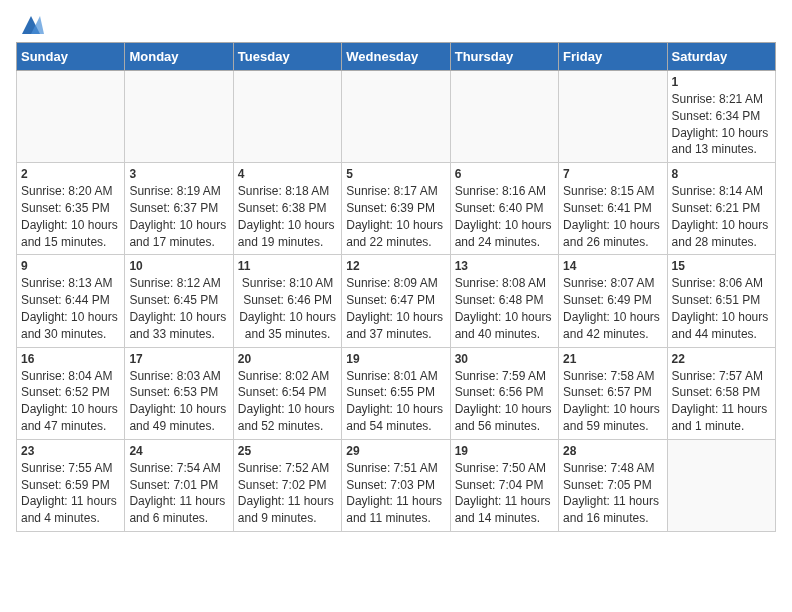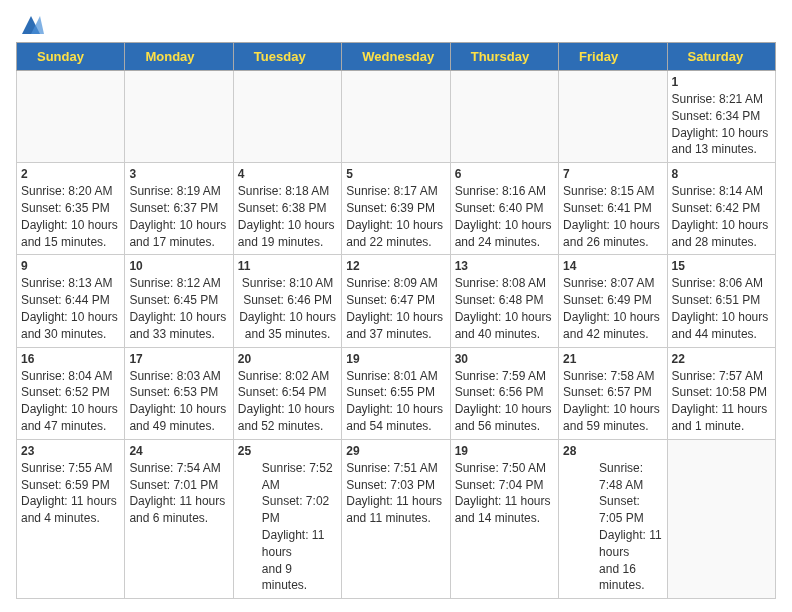--- a/index.html
+++ b/index.html
@@ -33,24 +33,24 @@
       font-size: 16px;
       color: #555;
     }
     table {
       width: 100%;
       border-collapse: collapse;
       table-layout: fixed;
     }
     th {
       background-color: #2d6db5;
-      color: #fde047;
+      color: #ffffff;
       font-size: 13px;
       font-weight: bold;
-      padding: 6px 20px;
+      padding: 6px 4px;
       text-align: left;
       border: 1px solid #aaa;
     }
     td {
       border: 1px solid #ccc;
       vertical-align: top;
       padding: 4px;
       height: 90px;
       font-size: 10px;
       color: #333;
@@ -159,21 +159,21 @@
         <td>
           <span class="day-num">7</span>
           <div class="day-info" style="white-space: pre-line;">Sunrise: 8:15 AM
 Sunset: 6:41 PM
 Daylight: 10 hours
 and 26 minutes.</div>
         </td>
         <td>
           <span class="day-num">8</span>
           <div class="day-info" style="white-space: pre-line;">Sunrise: 8:14 AM
-Sunset: 6:42 PM
+Sunset: 6:21 PM
 Daylight: 10 hours
 and 28 minutes.</div>
         </td>
       </tr>
       <tr>
         <td>
           <span class="day-num">9</span>
           <div class="day-info" style="white-space: pre-line;">Sunrise: 8:13 AM
 Sunset: 6:44 PM
 Daylight: 10 hours
@@ -261,21 +261,21 @@
         <td>
           <span class="day-num">21</span>
           <div class="day-info" style="white-space: pre-line;">Sunrise: 7:58 AM
 Sunset: 6:57 PM
 Daylight: 10 hours
 and 59 minutes.</div>
         </td>
         <td>
           <span class="day-num">22</span>
           <div class="day-info" style="white-space: pre-line;">Sunrise: 7:57 AM
-Sunset: 10:58 PM
+Sunset: 6:58 PM
 Daylight: 11 hours
 and 1 minute.</div>
         </td>
       </tr>
       <tr>
         <td>
           <span class="day-num">23</span>
           <div class="day-info" style="white-space: pre-line;">Sunrise: 7:55 AM
 Sunset: 6:59 PM
 Daylight: 11 hours
@@ -283,42 +283,42 @@
         </td>
         <td>
           <span class="day-num">24</span>
           <div class="day-info" style="white-space: pre-line;">Sunrise: 7:54 AM
 Sunset: 7:01 PM
 Daylight: 11 hours
 and 6 minutes.</div>
         </td>
         <td>
           <span class="day-num">25</span>
-          <div class="day-info" style="white-space: pre-line; margin-left: 24px;">Sunrise: 7:52 AM
+          <div class="day-info" style="white-space: pre-line;">Sunrise: 7:52 AM
 Sunset: 7:02 PM
 Daylight: 11 hours
 and 9 minutes.</div>
         </td>
         <td>
           <span class="day-num">29</span>
           <div class="day-info" style="white-space: pre-line;">Sunrise: 7:51 AM
 Sunset: 7:03 PM
 Daylight: 11 hours
 and 11 minutes.</div>
         </td>
         <td>
           <span class="day-num">19</span>
           <div class="day-info" style="white-space: pre-line;">Sunrise: 7:50 AM
 Sunset: 7:04 PM
 Daylight: 11 hours
 and 14 minutes.</div>
         </td>
         <td>
           <span class="day-num">28</span>
-          <div class="day-info" style="white-space: pre-line; margin-left: 36px;">Sunrise: 7:48 AM
+          <div class="day-info" style="white-space: pre-line;">Sunrise: 7:48 AM
 Sunset: 7:05 PM
 Daylight: 11 hours
 and 16 minutes.</div>
         </td>
         <td class="empty"></td>
       </tr>
     </tbody>
 </table>
 
 </body></html>

